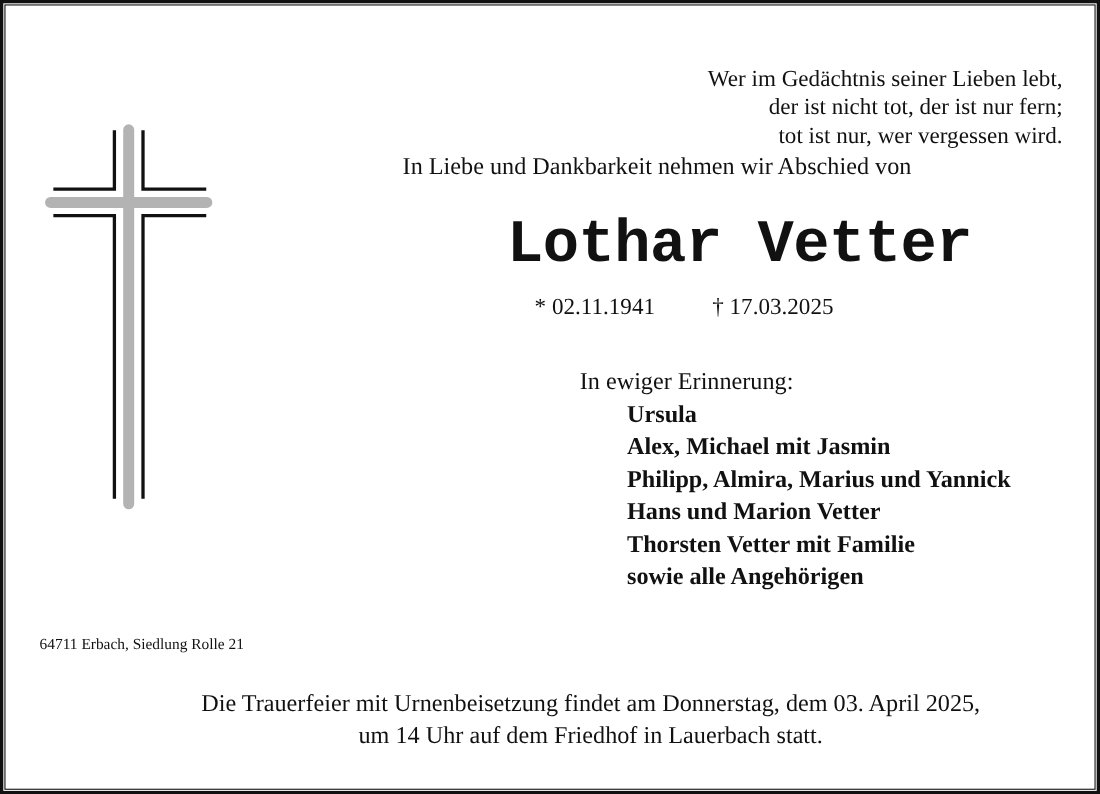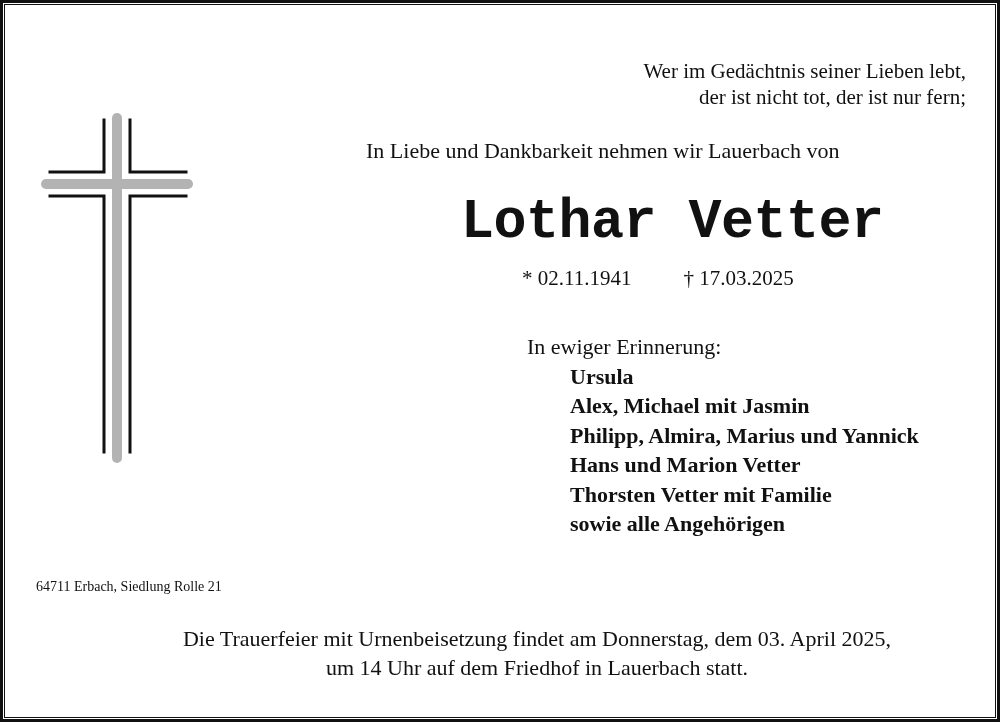--- a/index.html
+++ b/index.html
@@ -3,21 +3,21 @@
   <meta charset="utf-8">
   <style>
     html, body { margin: 0; padding: 0; background: #ffffff; }
     body { width: 1000px; height: 722px; position: relative; overflow: hidden; font-family: "Liberation Serif", "DejaVu Serif", serif; color: #111; }
     .frame { position: absolute; left: 0; top: 0; width: 1000px; height: 722px; box-sizing: border-box; border: 3px solid #111; }
     .frame-inner { position: absolute; left: 4px; top: 4px; right: 4px; bottom: 4px; border: 1px solid #111; }
     .quote { position: absolute; right: 34px; top: 30px; text-align: right; font-size: 21px; line-height: 26px; margin-top: 28px; }
     .quote div { white-space: nowrap; }
     .intro { position: absolute; left: 366px; top: 138px; font-size: 22px; white-space: nowrap; }
     .name { position: absolute; left: 461px; top: 188px; font-size: 55px; font-weight: bold; letter-spacing: -0.5px; white-space: nowrap; line-height: 70px; font-family: Liberation Mono, monospace; }
-    .dates { position: absolute; left: 486px; top: 266px; font-size: 21px; white-space: nowrap; margin-left: 36px; }
+    .dates { position: absolute; left: 486px; top: 266px; font-size: 21px; white-space: nowrap; }
     .dates .death { margin-left: 52px; }
     .mourners { position: absolute; left: 527px; top: 332px; font-size: 22px; line-height: 29.5px; font-family: Liberation Serif, serif; }
     .mourners .line { white-space: nowrap; }
     .mourners .bold { font-weight: bold; margin-left: 43px; }
     .address { position: absolute; left: 36px; top: 579px; font-size: 14px; white-space: nowrap; }
     .service { position: absolute; left: 0; width: 1000px; top: 624px; text-align: center; font-size: 22px; line-height: 29px; padding-left: 37px; }
     .service div { white-space: nowrap; }
     .cross { position: absolute; left: 40px; top: 112px; }
   </style>
 </head>
@@ -41,23 +41,24 @@
 
   <g stroke="#b3b3b3" stroke-linecap="round" fill="none">
     <line x1="77" y1="6" x2="77" y2="346" stroke-width="10"></line>
     <line x1="6" y1="72" x2="148" y2="72" stroke-width="10"></line>
   </g>
 </svg>
 
 <div class="quote">
   <div>Wer im Gedächtnis seiner Lieben lebt,</div>
   <div>der ist nicht tot, der ist nur fern;</div>
+  <div>tot ist nur, wer vergessen wird.</div>
 </div>
 
-<div class="intro">In Liebe und Dankbarkeit nehmen wir Lauerbach von</div>
+<div class="intro">In Liebe und Dankbarkeit nehmen wir Abschied von</div>
 
 <div class="name">Lothar Vetter</div>
 
 <div class="dates">
   <span>* 02.11.1941</span><span class="death">† 17.03.2025</span>
 </div>
 
 <div class="mourners">
   <div class="line">In ewiger Erinnerung:</div>
   <div class="line bold">Ursula</div>

